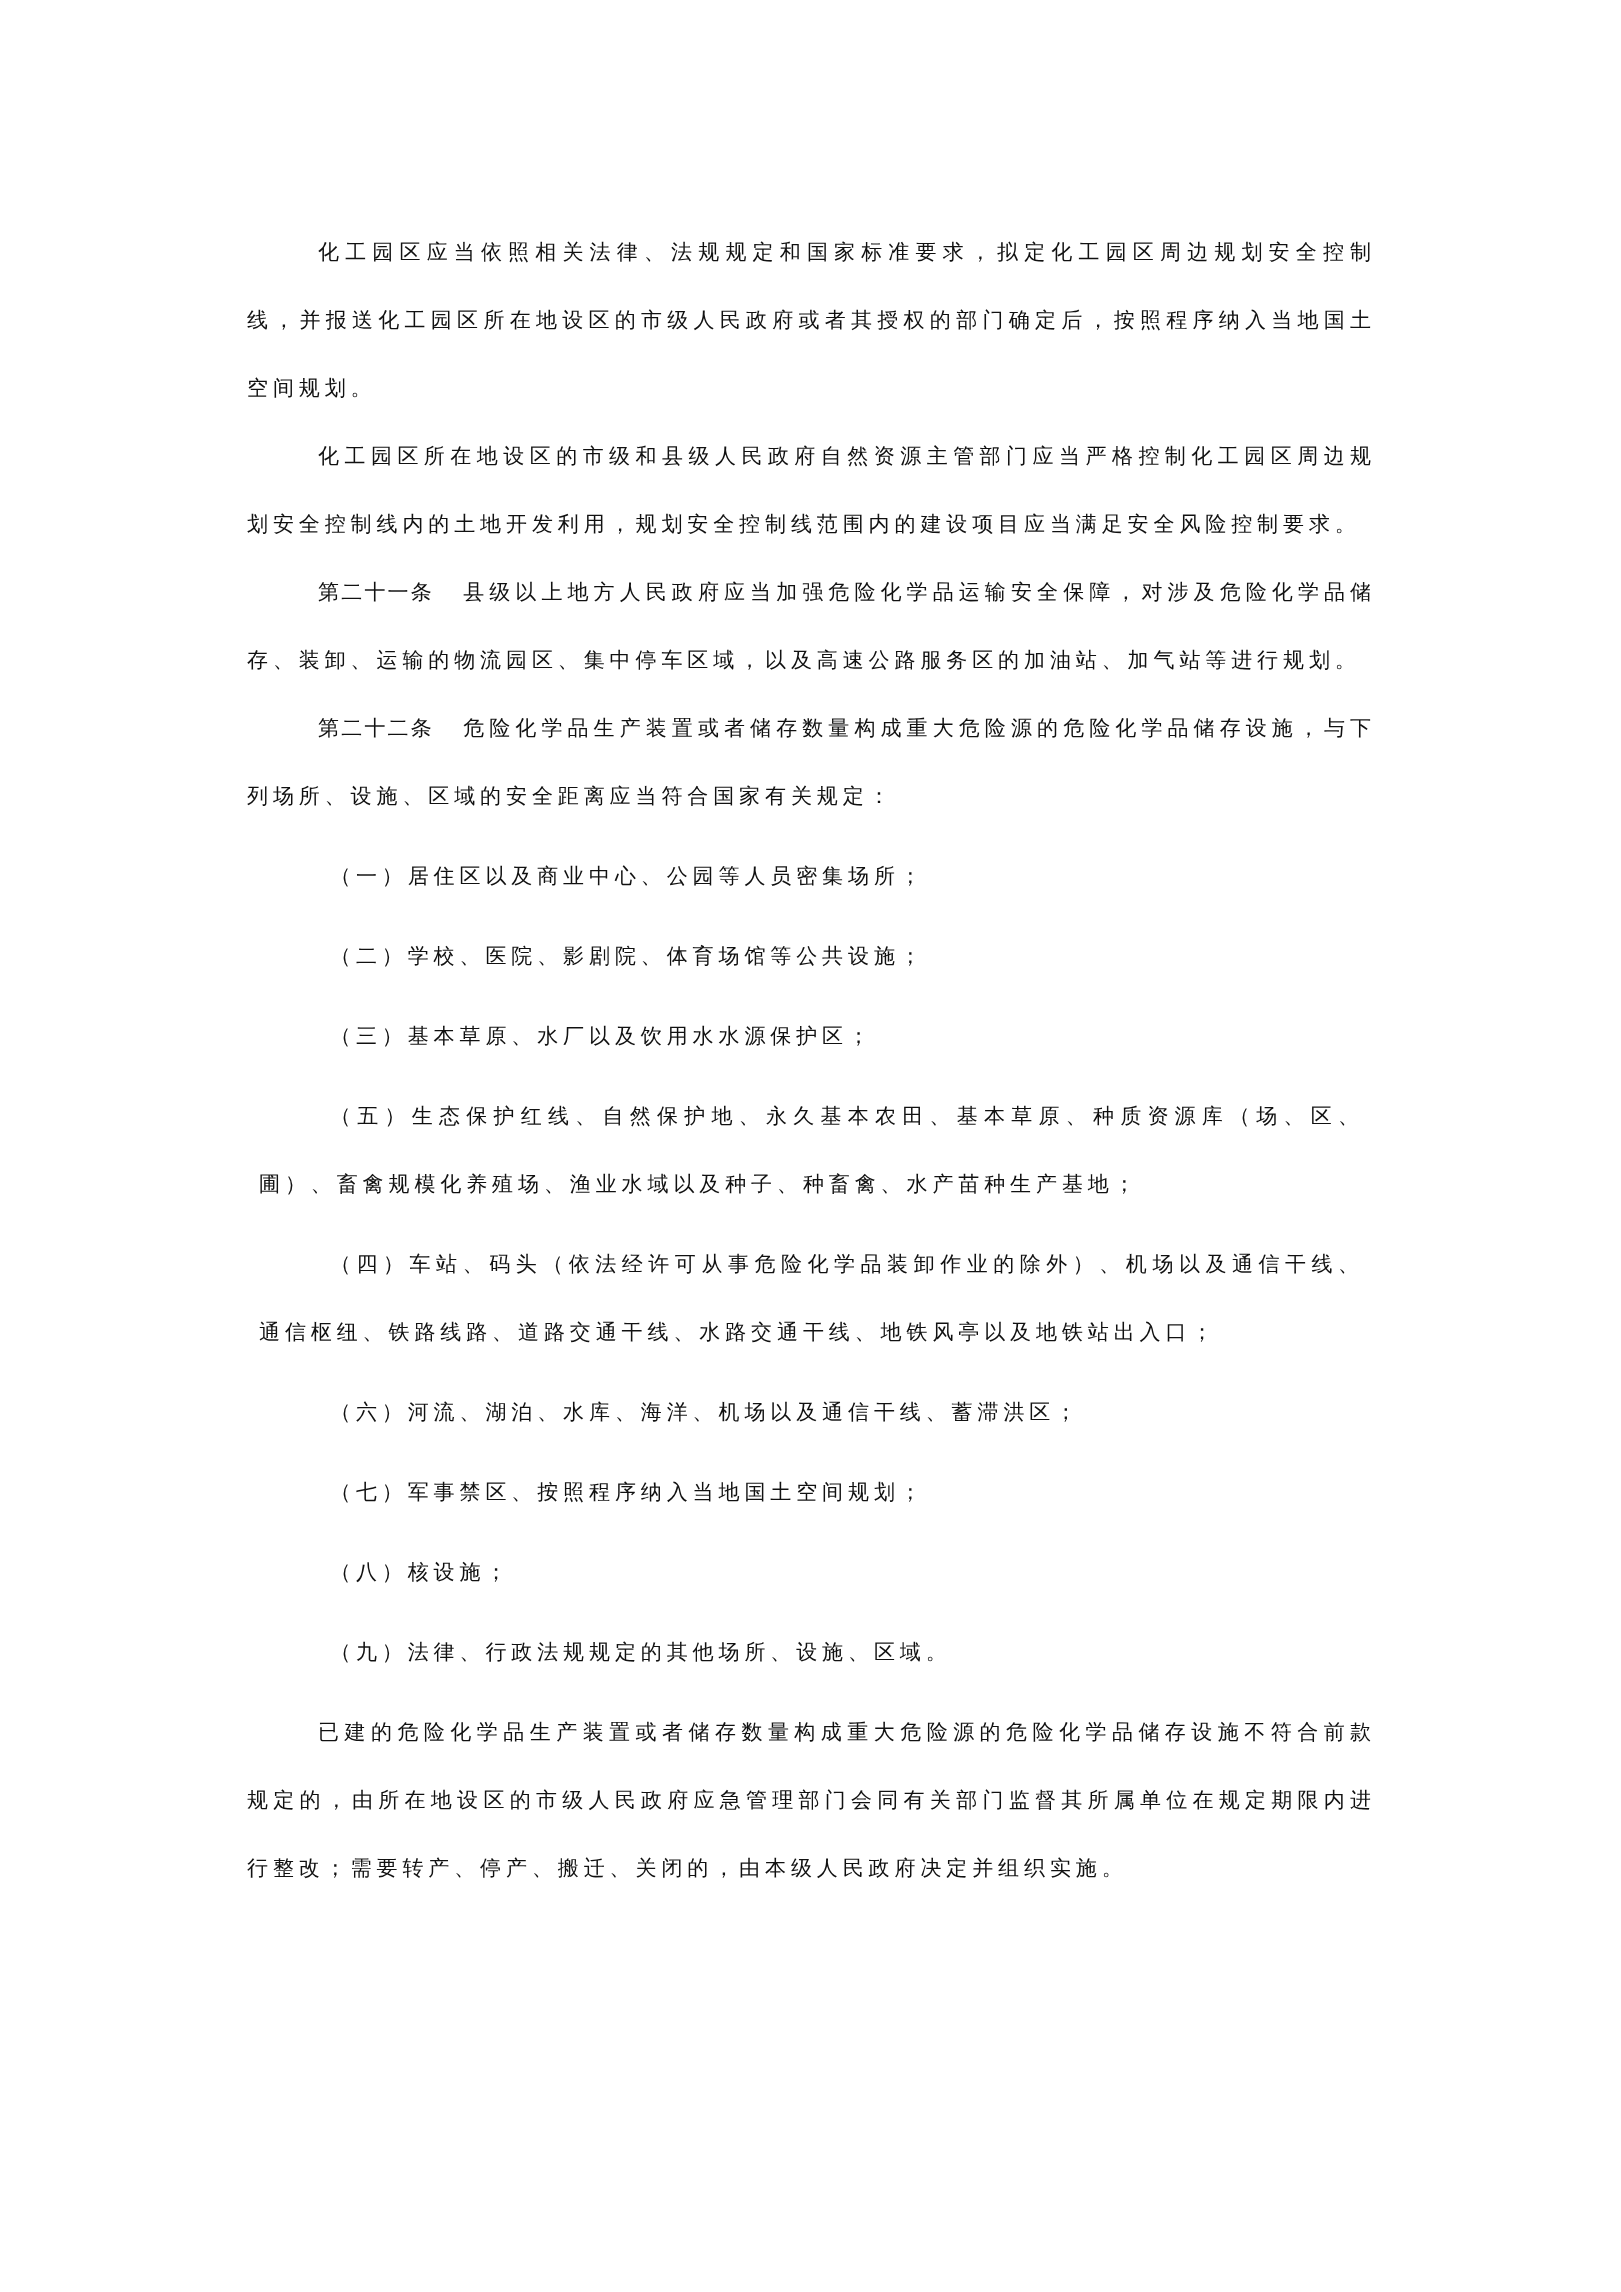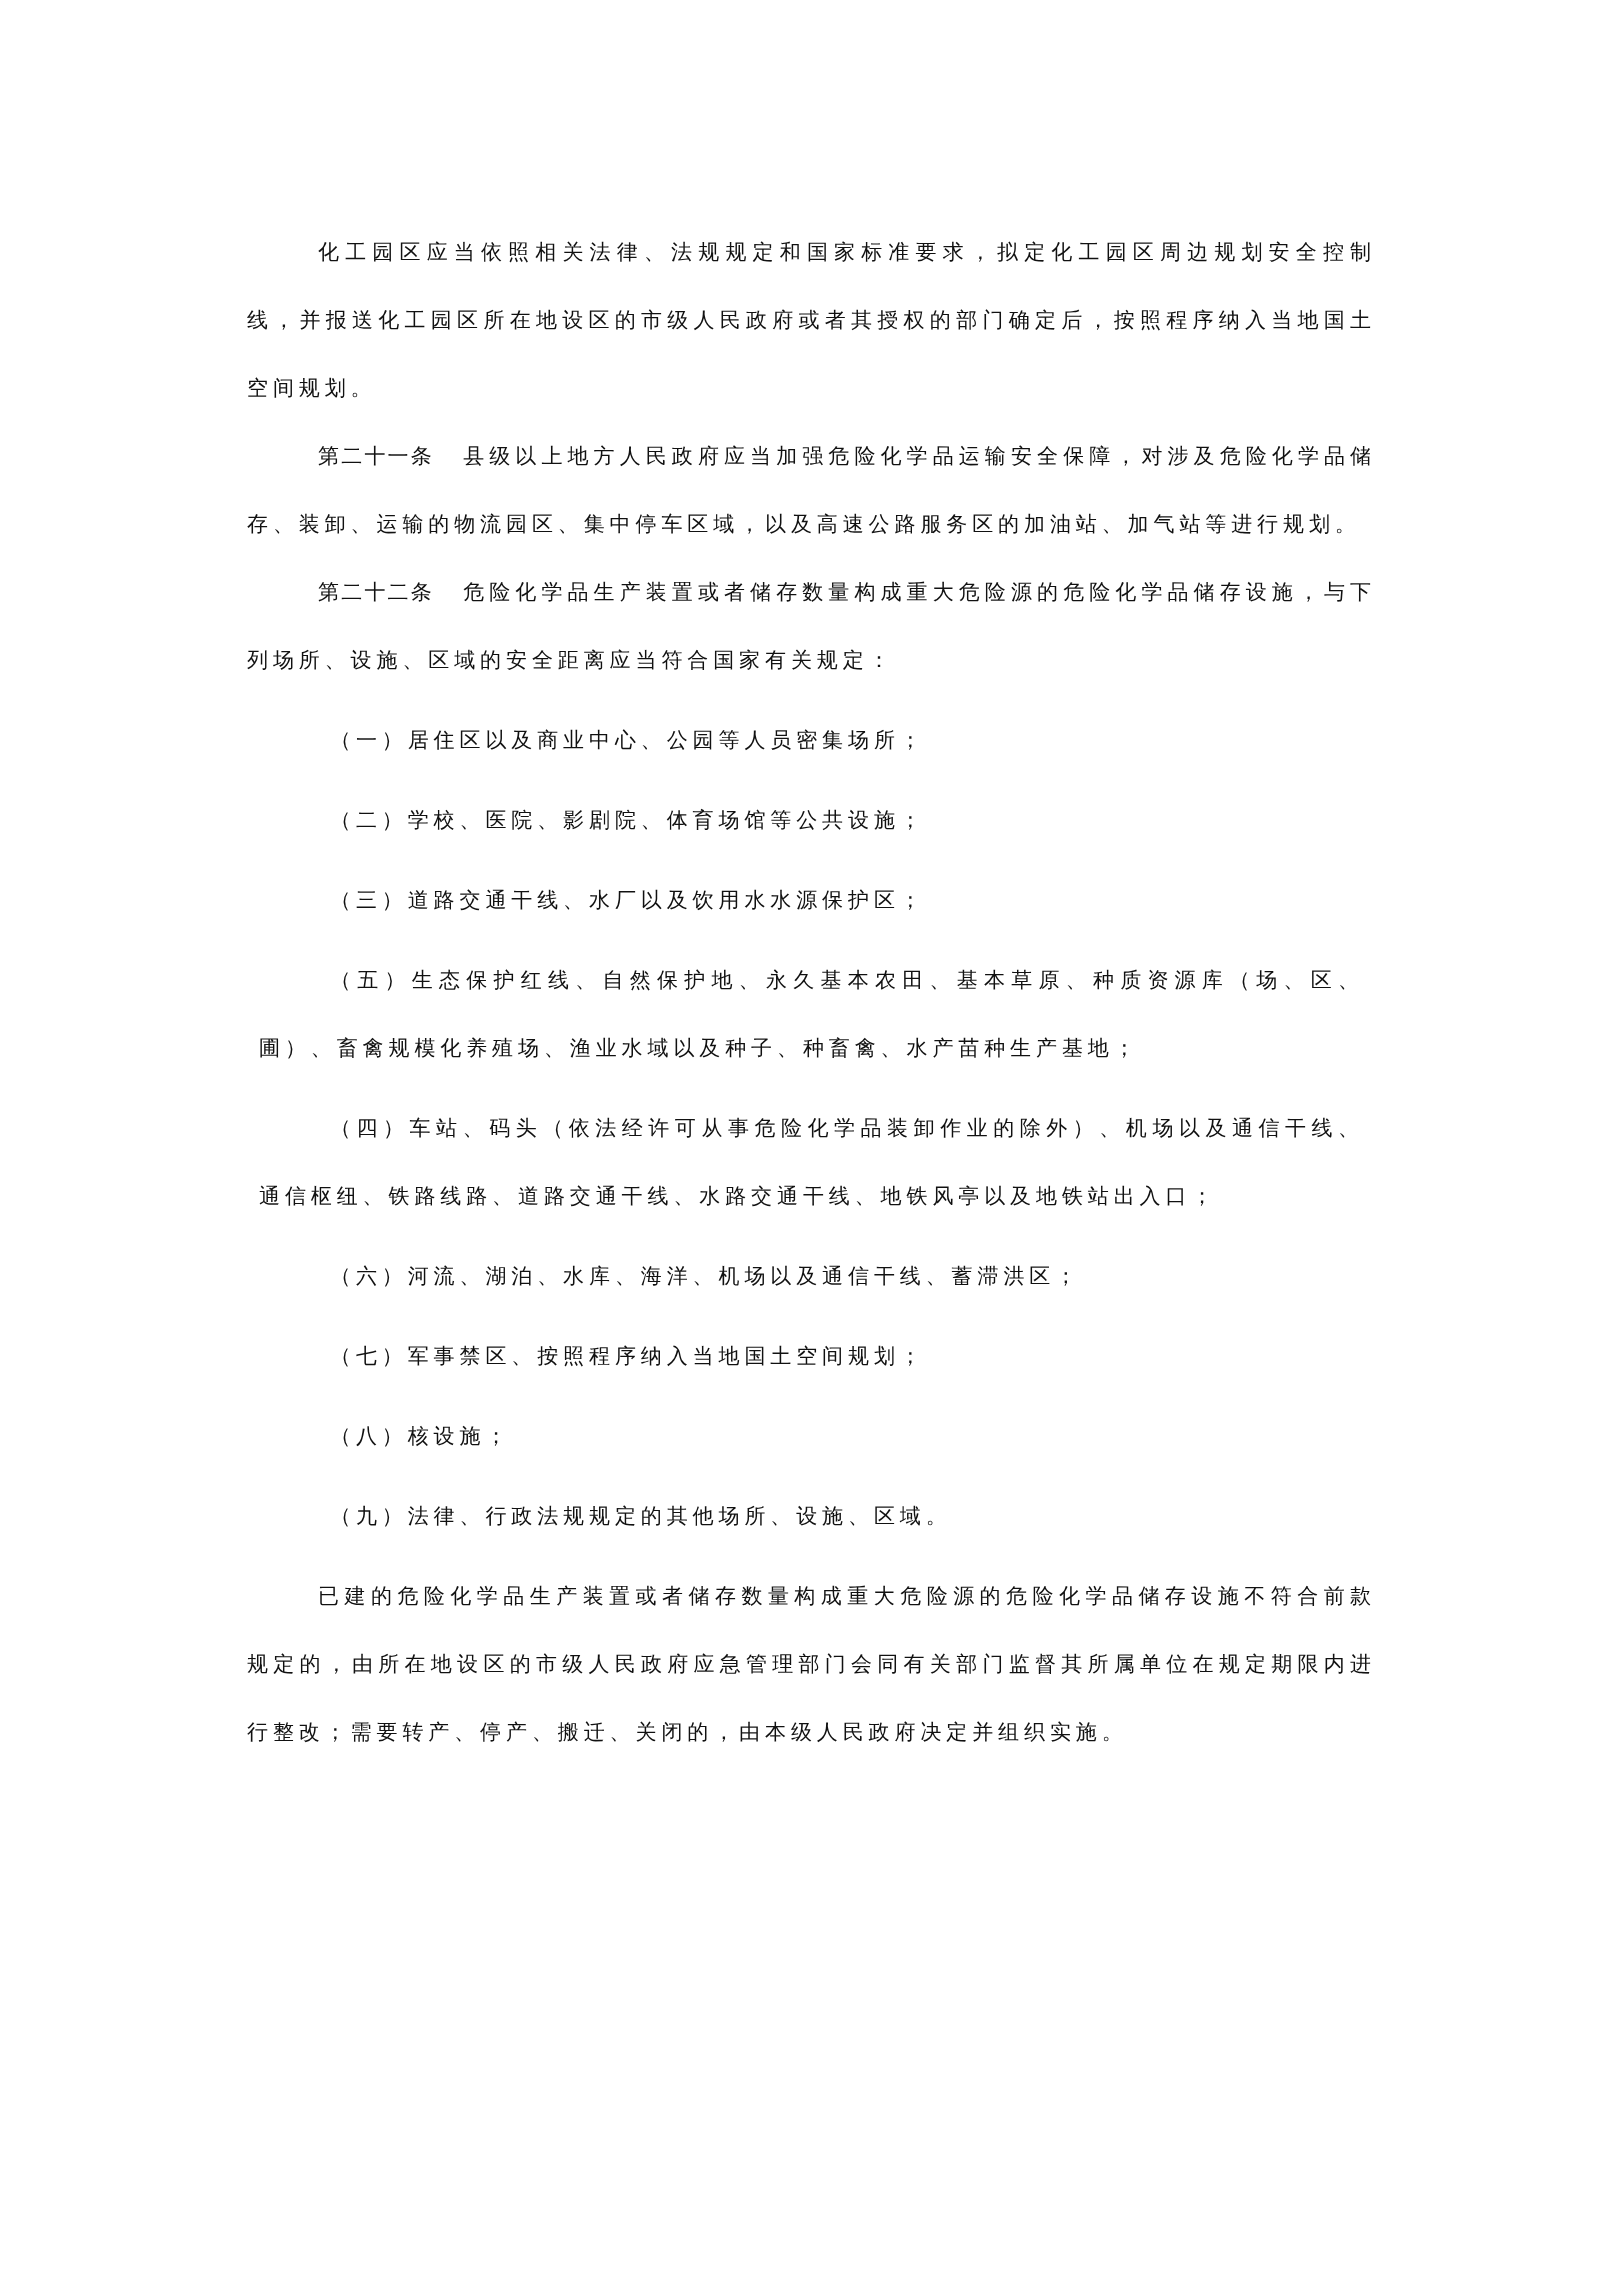--- a/index.html
+++ b/index.html
@@ -23,25 +23,26 @@
   }
   .article-no { font-weight: normal; font-family: "DejaVu Sans", "Liberation Sans", sans-serif; letter-spacing: 2px; }
   .article-gap { display: inline-block; width: 29px; }
   .item { margin: 12px; text-indent: 71px; text-align: justify; text-align-last: left; }
 </style>
 </head>
 <body>
 
 <div class="page">
   <p class="para">化工园区应当依照相关法律、法规规定和国家标准要求，拟定化工园区周边规划安全控制线，并报送化工园区所在地设区的市级人民政府或者其授权的部门确定后，按照程序纳入当地国土空间规划。</p>
+  <p class="para">化工园区所在地设区的市级和县级人民政府自然资源主管部门应当严格控制化工园区周边规划安全控制线内的土地开发利用，规划安全控制线范围内的建设项目应当满足安全风险控制要求。</p>
   <p class="para"><span class="article-no">第二十一条</span><span class="article-gap"></span><span>县级以上地方人民政府应当加强危险化学品运输安全保障，对涉及危险化学品储存、装卸、运输的物流园区、集中停车区域，以及高速公路服务区的加油站、加气站等进行规划。</span></p>
   <p class="para"><span class="article-no">第二十二条</span><span class="article-gap"></span><span>危险化学品生产装置或者储存数量构成重大危险源的危险化学品储存设施，与下列场所、设施、区域的安全距离应当符合国家有关规定：</span></p>
   <p class="item">（一）居住区以及商业中心、公园等人员密集场所；</p>
   <p class="item">（二）学校、医院、影剧院、体育场馆等公共设施；</p>
-  <p class="item">（三）道路交通干线、水厂以及饮用水水源保护区；</p>
+  <p class="item">（三）基本草原、水厂以及饮用水水源保护区；</p>
   <p class="item">（五）生态保护红线、自然保护地、永久基本农田、基本草原、种质资源库（场、区、圃）、畜禽规模化养殖场、渔业水域以及种子、种畜禽、水产苗种生产基地；</p>
   <p class="item">（四）车站、码头（依法经许可从事危险化学品装卸作业的除外）、机场以及通信干线、通信枢纽、铁路线路、道路交通干线、水路交通干线、地铁风亭以及地铁站出入口；</p>
   <p class="item">（六）河流、湖泊、水库、海洋、机场以及通信干线、蓄滞洪区；</p>
   <p class="item">（七）军事禁区、按照程序纳入当地国土空间规划；</p>
   <p class="item">（八）核设施；</p>
   <p class="item">（九）法律、行政法规规定的其他场所、设施、区域。</p>
   <p class="para">已建的危险化学品生产装置或者储存数量构成重大危险源的危险化学品储存设施不符合前款规定的，由所在地设区的市级人民政府应急管理部门会同有关部门监督其所属单位在规定期限内进行整改；需要转产、停产、搬迁、关闭的，由本级人民政府决定并组织实施。</p>
 </div>
 
 

